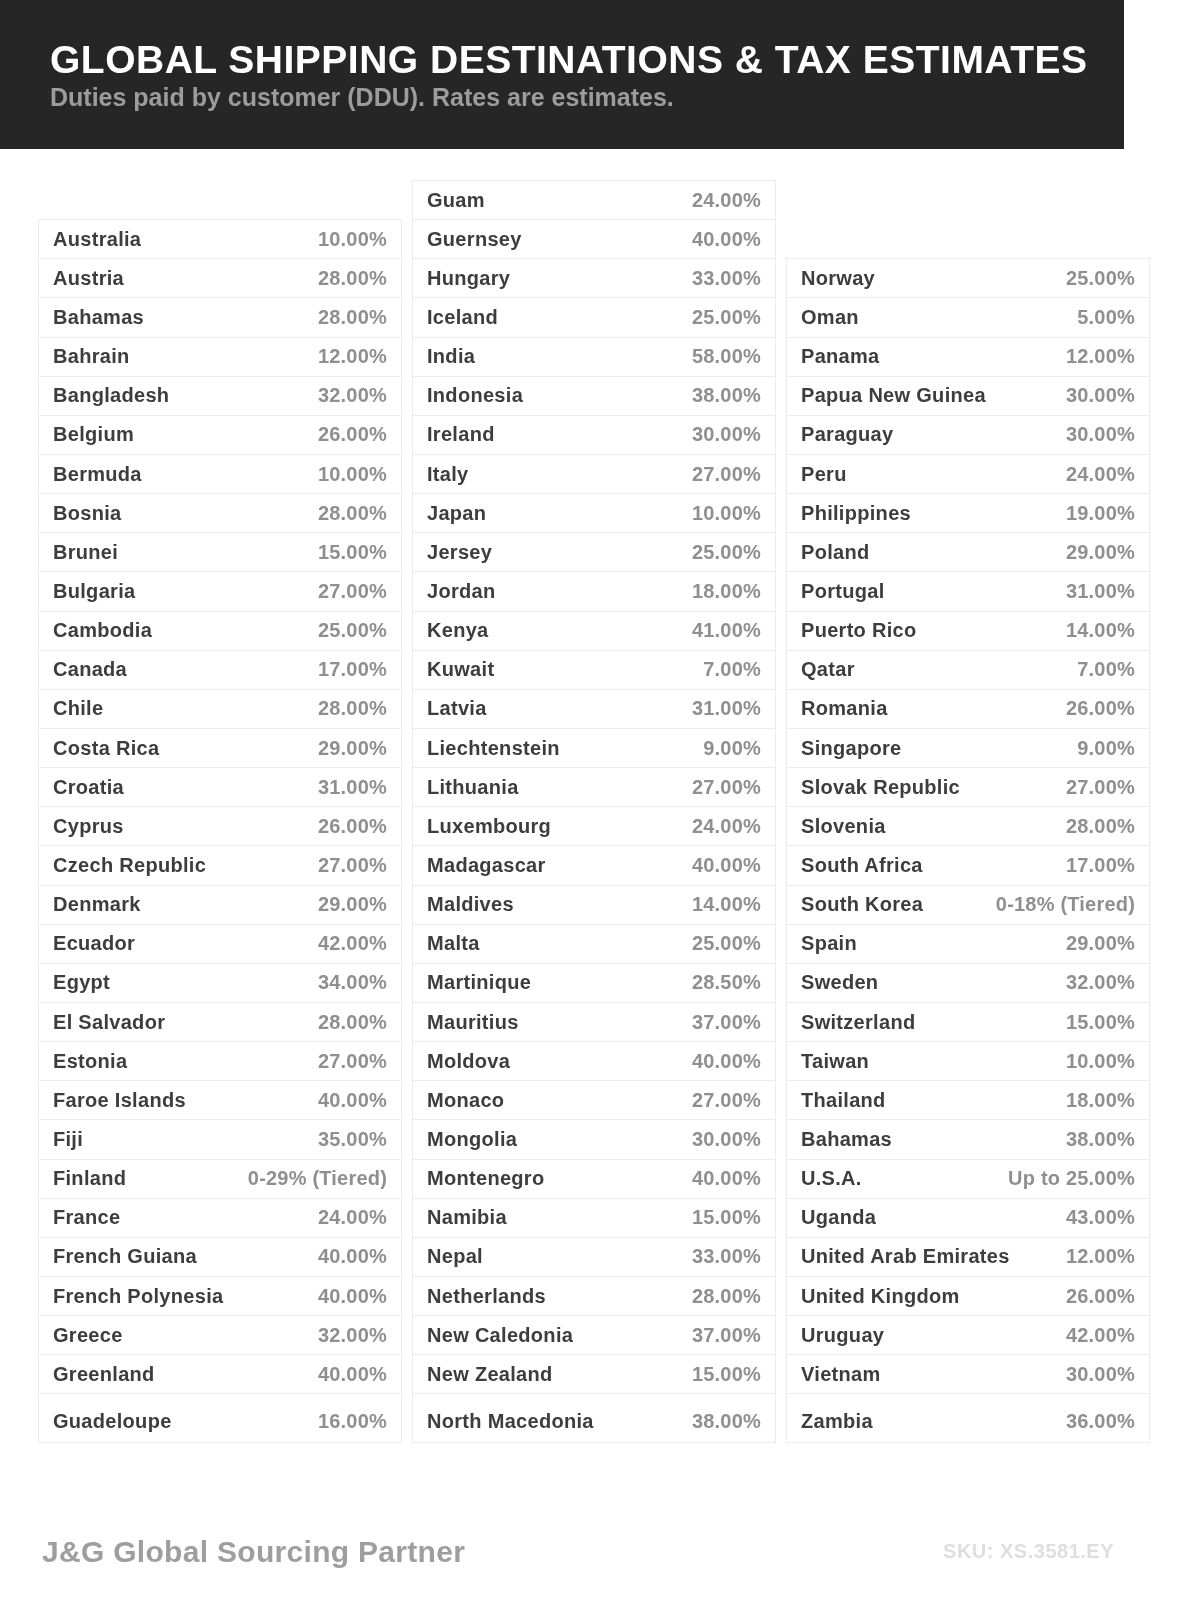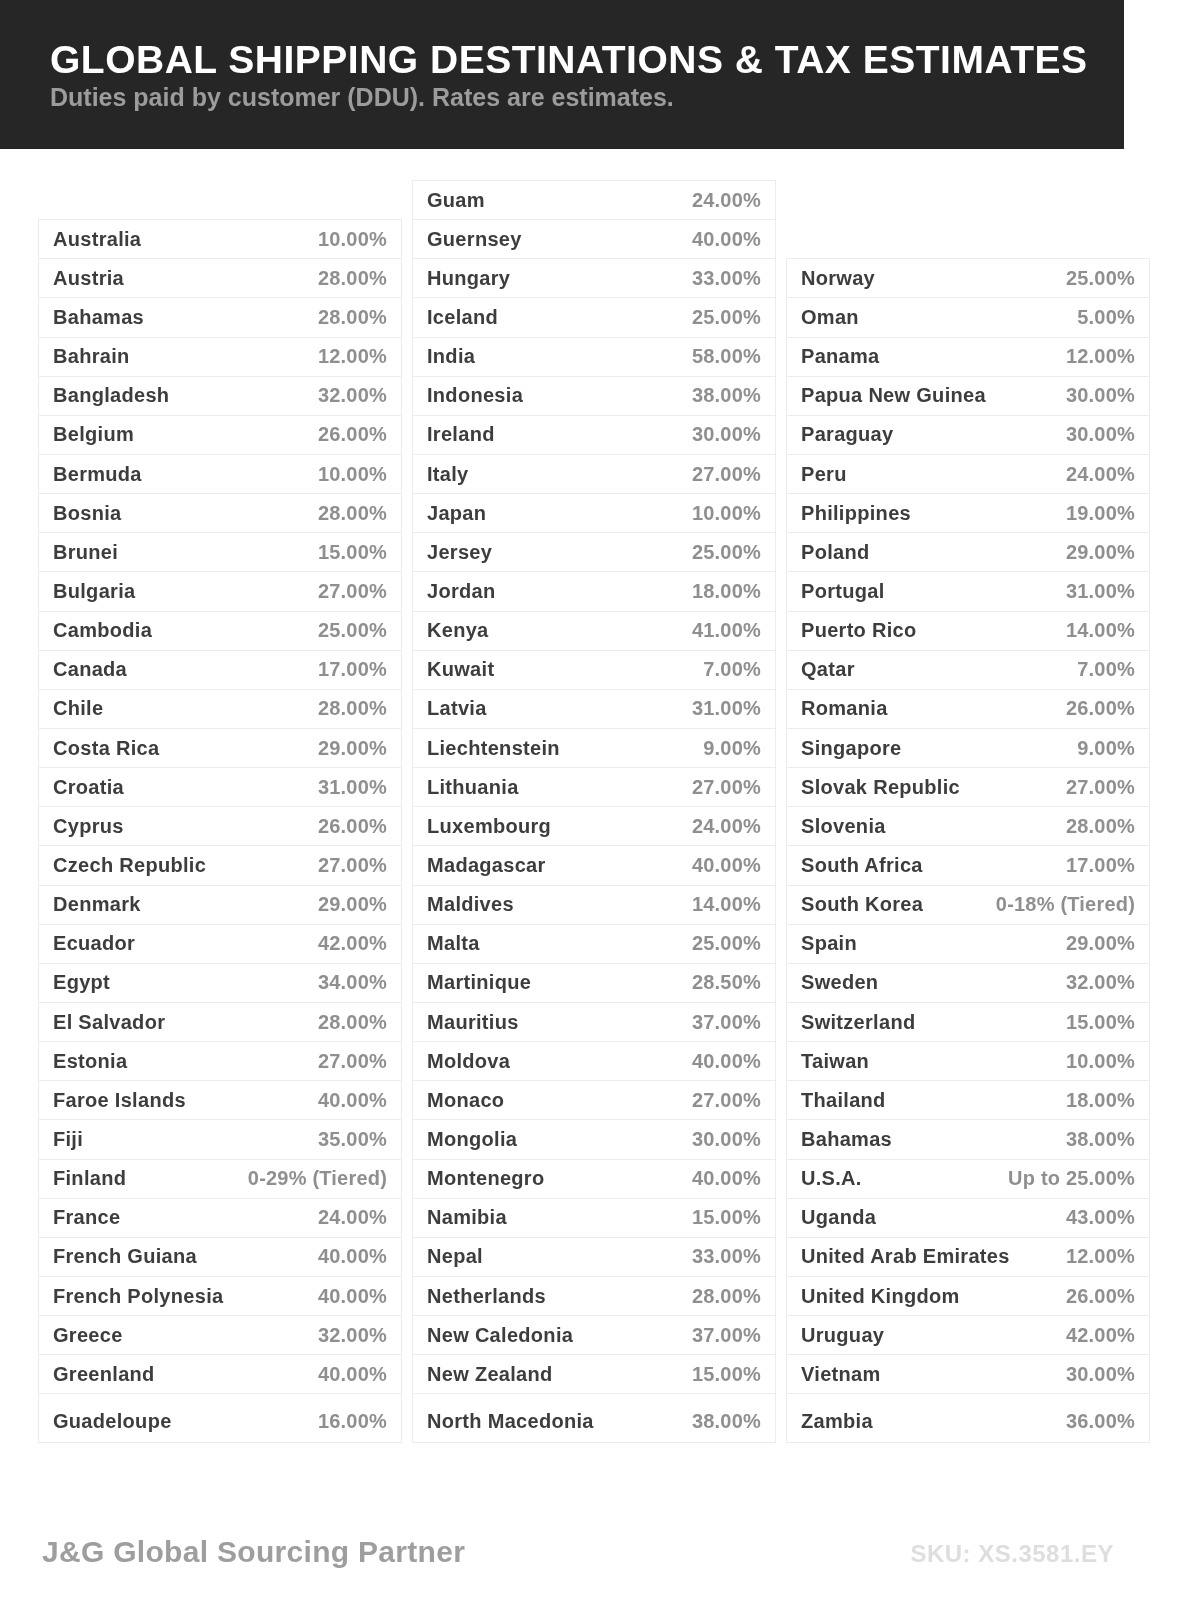--- a/index.html
+++ b/index.html
@@ -85,21 +85,21 @@
     left:42px;top:1535px;
     color:var(--brand-text);
     font-size:30px;
     font-weight:800;
     letter-spacing:.3px;
   }
   .footer-sku{
     position:absolute;
     right:86px;top:1540px;
     color:var(--sku-text);
-    font-size:24px;
+    font-size:20px;
     font-weight:700;
     letter-spacing:.5px;
   }
 </style>
 </head>
 <body>
 
 <div class="header">
   <div class="title">GLOBAL SHIPPING DESTINATIONS &amp; TAX ESTIMATES</div>
   <div class="subtitle">Duties paid by customer (DDU). Rates are estimates.</div>

